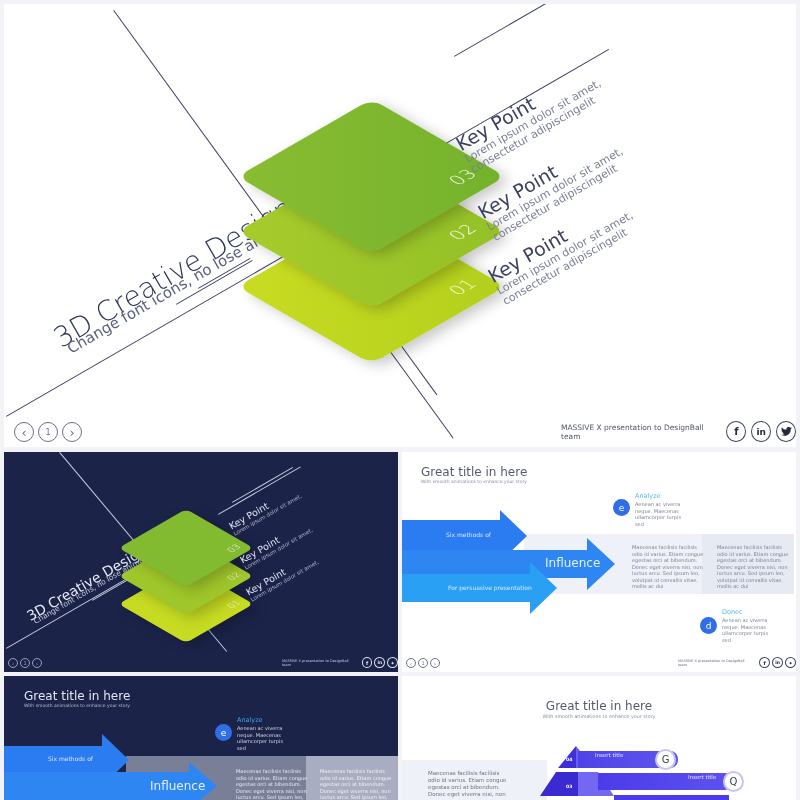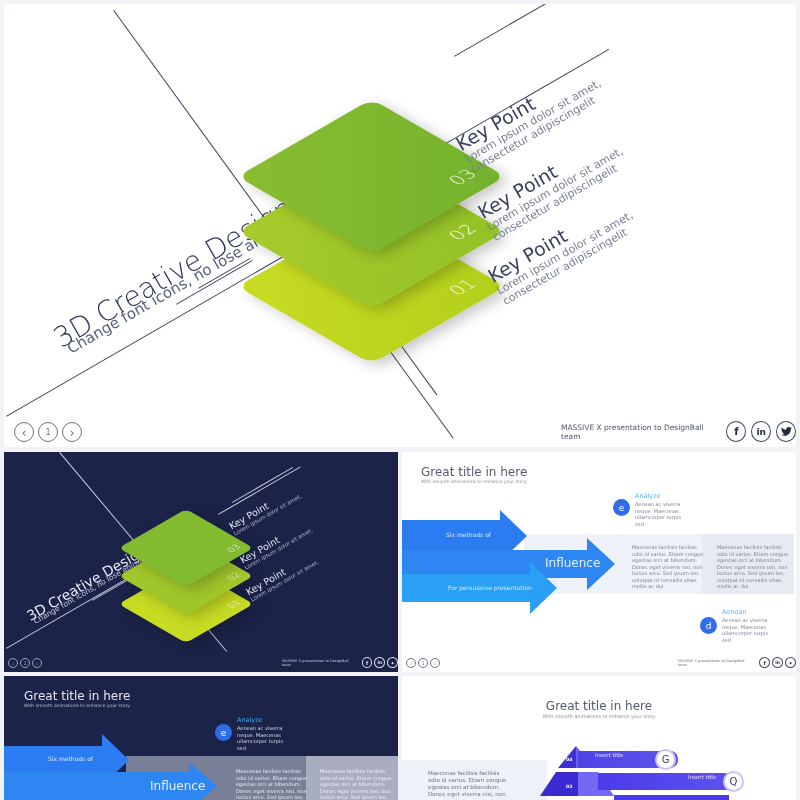--- a/index.html
+++ b/index.html
@@ -185,21 +185,21 @@
     <div class="tiny">Maecenas facilisis facilisis</div>
     <div class="tiny">odio id varius. Etiam congue</div>
     <div class="tiny">egestas orci at bibendum.</div>
     <div class="tiny">Donec eget viverra nisi, non</div>
     <div class="tiny">luctus arcu. Sed ipsum leo,</div>
     <div class="tiny">volutpat id convallis vitae,</div>
     <div class="tiny">mollis ac dui</div>
   </div>
 
   <div class="blue-circle" style="left:298px;top:165px;width:17px;height:17px;font-size:9px;">d</div>
-  <div style="position:absolute;left:320px;top:156px;font-size:6.5px;color:#5ab8e8;">Aenean</div>
+  <div style="position:absolute;left:320px;top:156px;font-size:6.5px;color:#5ab8e8;">Donec</div>
   <div style="position:absolute;left:320px;top:165px;">
     <div class="tiny">Aenean ac viverra</div>
     <div class="tiny">neque. Maecenas</div>
     <div class="tiny">ullamcorper turpis</div>
     <div class="tiny">sed</div>
   </div>
 
   <div class="footer-nav" style="left:4px;top:206px;gap:2px;">
     <div class="circle-btn" style="width:10px;height:10px;font-size:6px;">‹</div>
     <div class="circle-btn" style="width:10px;height:10px;font-size:5px;">1</div>

